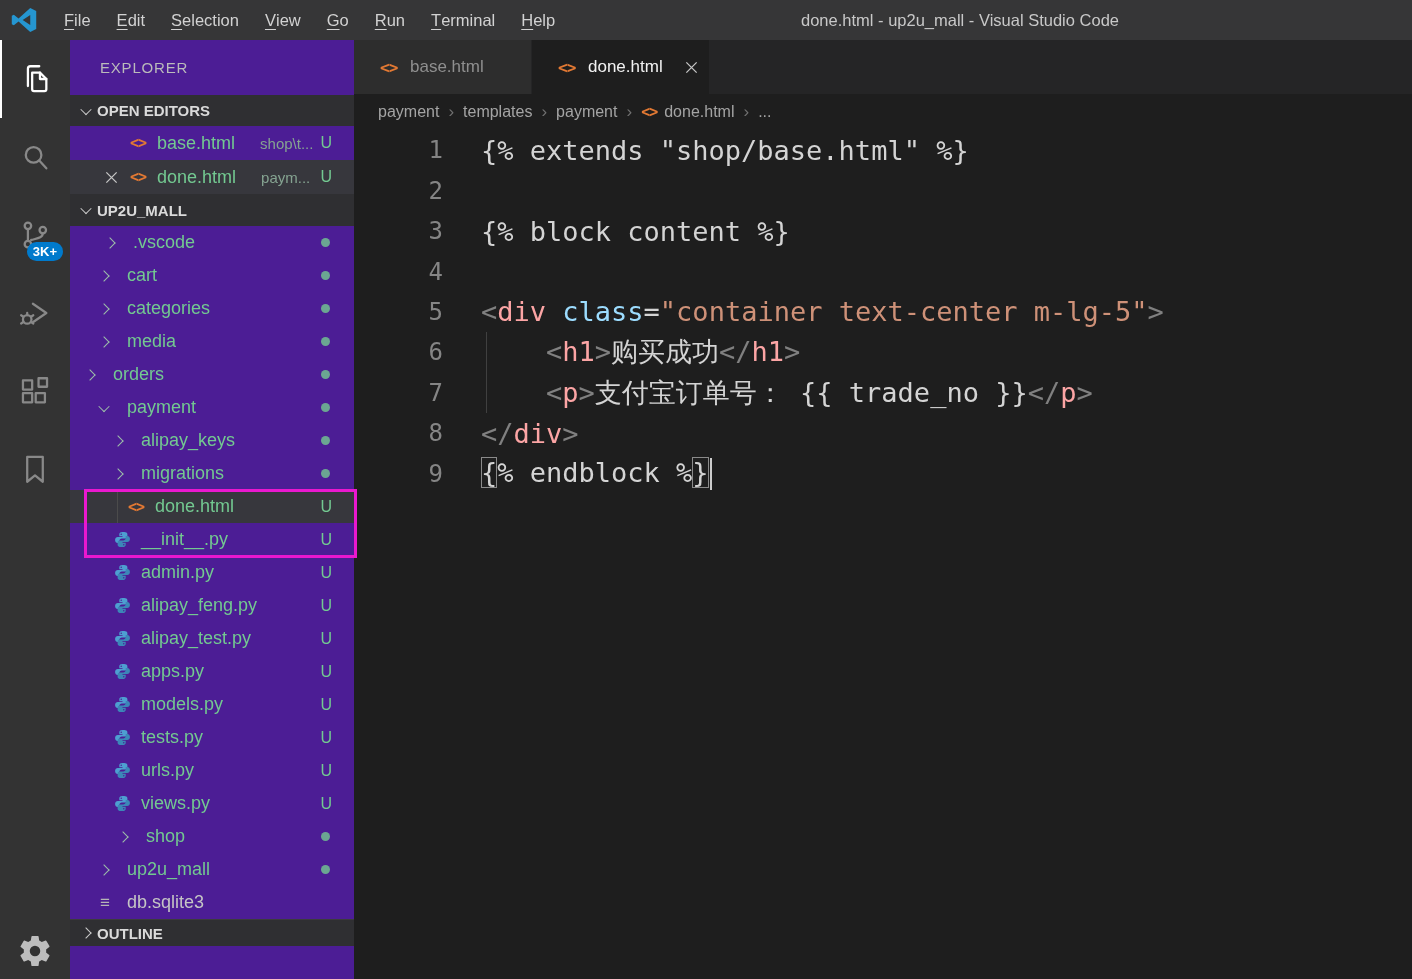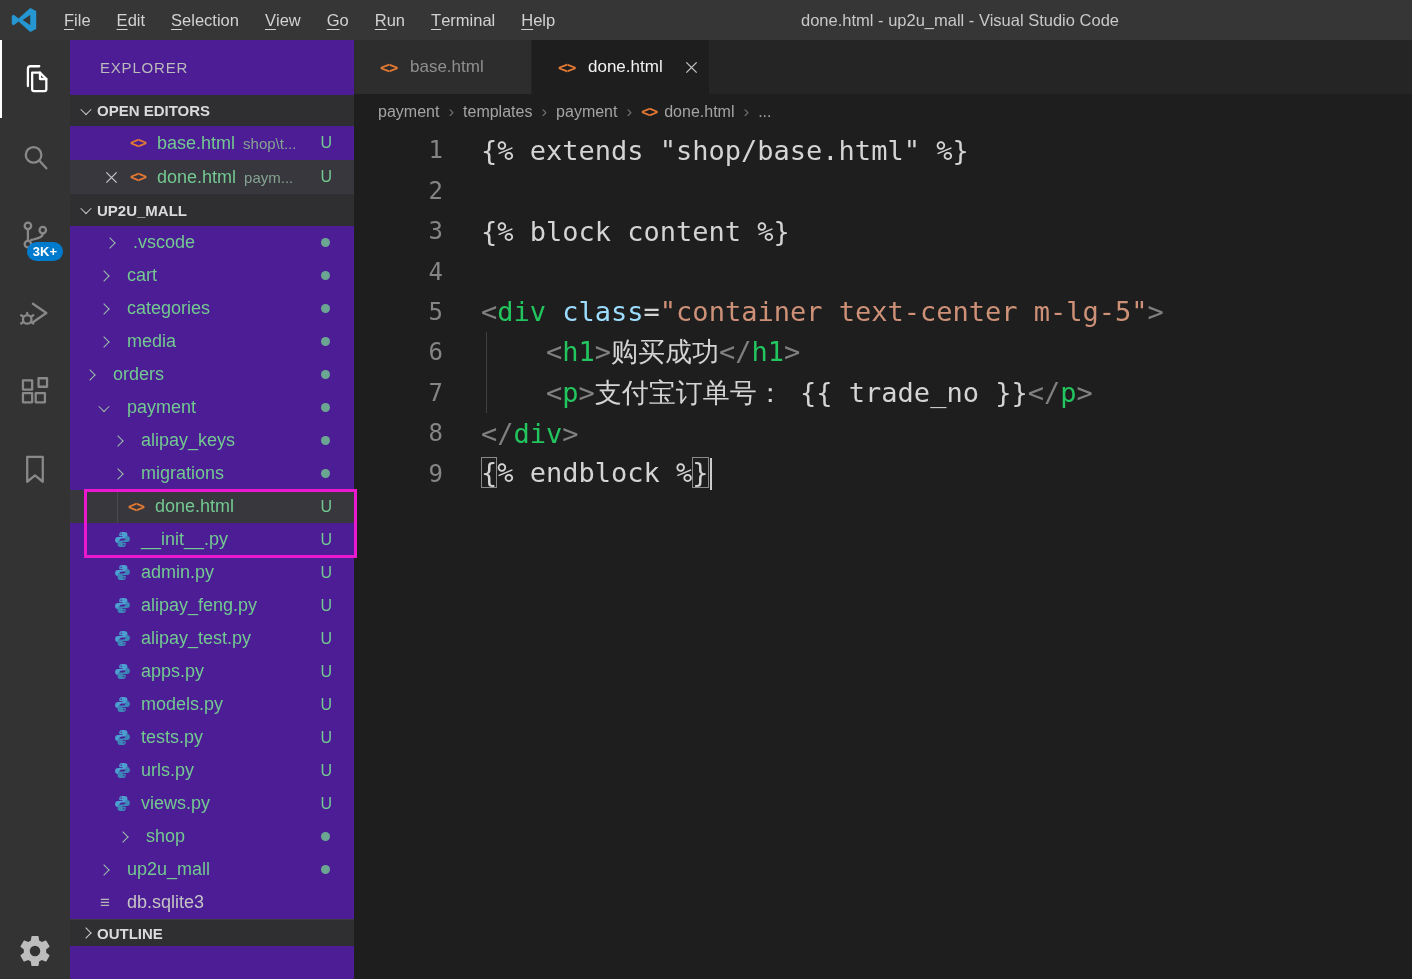--- a/index.html
+++ b/index.html
@@ -35,21 +35,21 @@
   .oe-row.selected { background:#37373d; }
   .oe-close { width:26px; flex:none; display:flex; align-items:center; }
   .tree-row { height:33px; display:flex; align-items:center; position:relative; cursor:pointer;}
   .tree-row.selected { background:#37373d; }
   .slot { width:20px; flex:none; display:flex; align-items:center; justify-content:flex-start;}
   .icon-html { color:#e37933; font-weight:700; font-family:"DejaVu Sans Mono", monospace; font-size:15px; letter-spacing:-1px;}
   .icon-db { color:#b5b5b5; font-size:17px; font-weight:700; }
   .lbl { font-size:18px; margin-left:7px; white-space:nowrap;}
   .lbl.green { color:#73c991; }
   .lbl.plain { color:#c5c5c5; }
-  .desc { color:#85a391; font-size:15px; margin-left:8px; white-space:nowrap;}
+  .desc { color:#85a391; font-size:15px; margin-left:25px; white-space:nowrap;}
   .badge-u { position:absolute; right:22px; color:#73c991; font-size:16px; font-weight:400;}
   .badge-dot { position:absolute; right:24px; width:9px; height:9px; border-radius:50%; background:#73c991; opacity:.8;}
   .tree-guide { position:absolute; left:47px; top:0; height:100%; width:1px; background:#4b4b4b;}
   .chev.tree { color:#9dbfa9; margin-left:0; }
   .chev.sec { color:#cccccc; }
   .outline-header { border-top:1px solid #3c3c3c; }
   
   .editor { position:absolute; top:40px; left:354px; right:0; bottom:0; background:#1e1e1e; }
   .tabstrip { height:54px; background:#252526; display:flex; }
   .tab { width:178px; display:flex; align-items:center; padding:0 10px 0 26px; gap:10px; font-size:17px; background:#2d2d2d; color:#8f8f8f; border-right:1px solid #252526; cursor:pointer;}
@@ -58,21 +58,21 @@
   .tab-close { margin-left:auto; display:flex; align-items:center; }
   .breadcrumb { height:36px; display:flex; align-items:center; padding-left:24px; font-size:16px; color:#a4a4a4; }
   .bc-item { display:flex; align-items:center; gap:7px; cursor:pointer;}
   .bc-sep { color:#707070; font-size:17px; padding:0 9px; }
   
   .code { position:absolute; top:90px; left:0; right:0; bottom:0; font-family:"DejaVu Sans Mono", monospace; font-size:27px; }
   .code-line { height:40.45px; display:flex; align-items:center; white-space:pre; }
   .gutter { width:89px; flex:none; text-align:right; color:#858585; font-size:24px; font-family:"DejaVu Sans Mono", monospace;}
   .line-content { padding-left:38px; color:#d4d4d4;}
   .tk-t   { color:#d4d4d4; }
-  .tk-tag { color:#22c55e; }
+  .tk-tag { color:#fca5a5; }
   .tk-attr{ color:#9cdcfe; }
   .tk-str { color:#ce9178; }
   .tk-p   { color:#808080; }
   .tk-b   { color:#d4d4d4; box-shadow: inset 0 0 0 1px #8a8a8a; }
   .cursor { display:inline-block; width:2px; height:32px; background:#cccccc; margin-left:1px; vertical-align:middle; animation:blink 1s steps(1) infinite;}
   @keyframes blink { 50% { opacity:0; } }
   .indent-guide { position:absolute; left:132px; top:202px; width:1px; height:81px; background:#404040;}
   
   .annotation-box { position:absolute; border:3px solid #ea18cf; z-index:40; pointer-events:none;}
   svg.ic { fill:none; stroke:currentColor; stroke-width:1.6; stroke-linecap:round; stroke-linejoin:round;}

